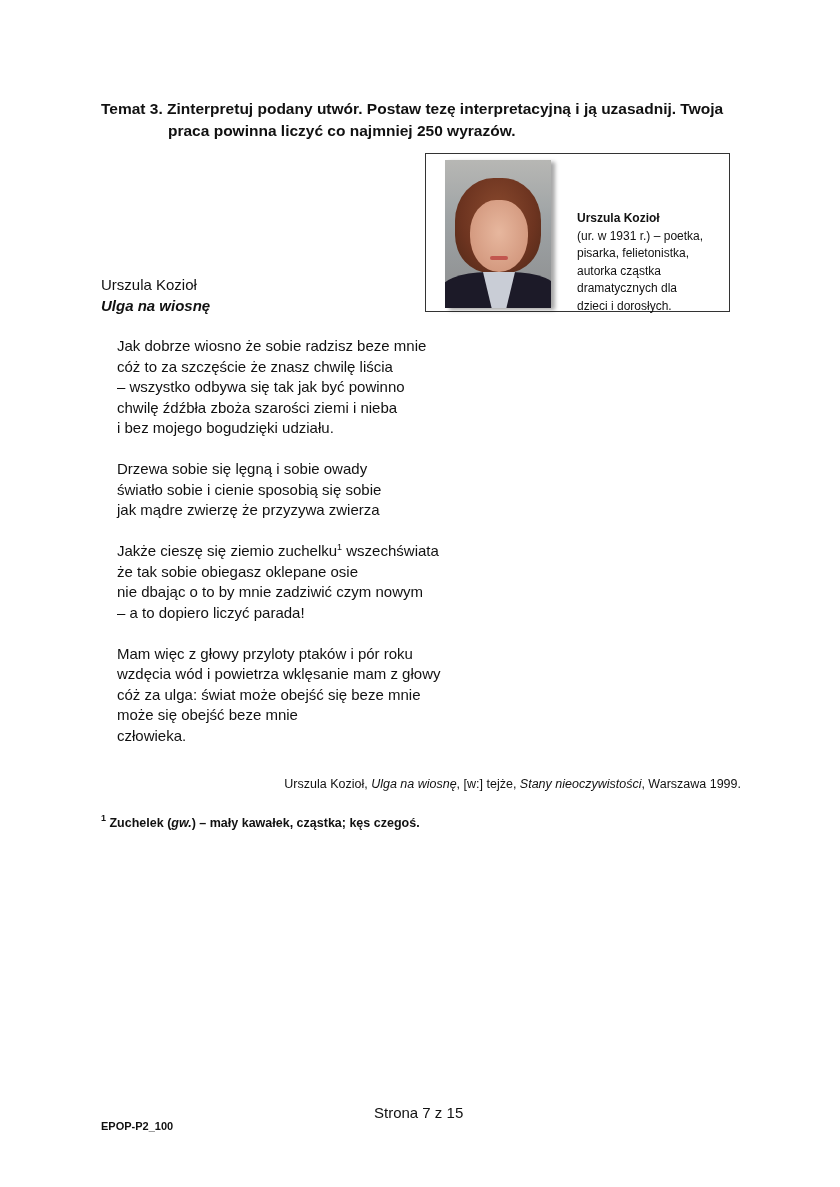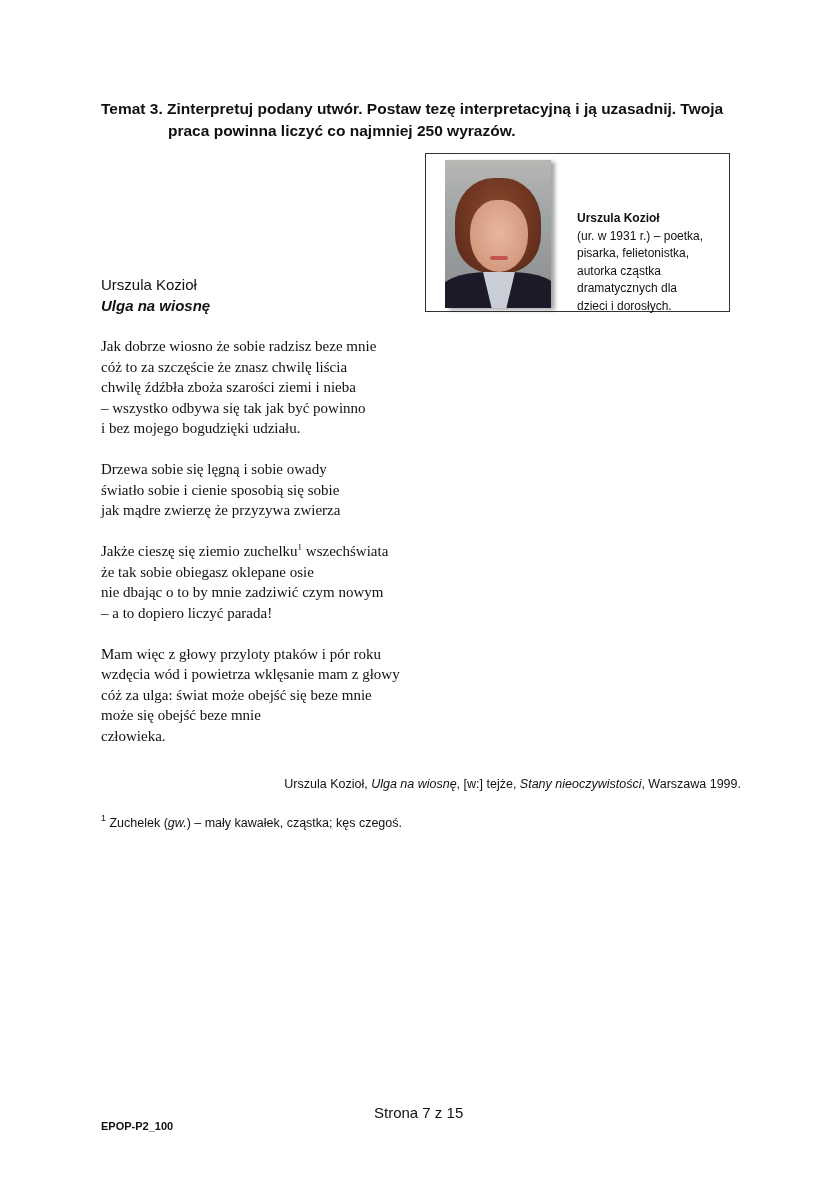--- a/index.html
+++ b/index.html
@@ -50,30 +50,30 @@
     }
     .bio .name { font-weight: bold; display: block; }
     .author {
       position: absolute; left: 101px; top: 274px; font-size: 15px; line-height: 21px;
     }
     .title {
       position: absolute; left: 101px; top: 295px; font-size: 15px; line-height: 21px;
       font-weight: bold; font-style: italic;
     }
     .poem {
-      position: absolute; left: 101px; top: 336px; font-size: 15px; line-height: 20.5px; font-family: Liberation Serif, serif;
+      position: absolute; left: 117px; top: 336px; font-size: 15px; line-height: 20.5px;
     }
     .stanza { margin-bottom: 20.5px; }
     .stanza .vline { display: block; white-space: nowrap; }
     sup { font-size: 9px; vertical-align: 6px; line-height: 0; }
     .source {
       position: absolute; right: 99px; top: 777px; font-size: 12.5px; white-space: nowrap;
     }
     .footnote {
-      position: absolute; left: 101px; top: 816px; font-size: 12.5px; white-space: nowrap;
+      position: absolute; left: 101px; top: 816px; font-size: 12.5px; white-space: nowrap; font-weight: bold;
     }
     .page-num {
       position: absolute; left: 374px; top: 1104px; font-size: 15px; text-align: right;
     }
     .code {
       position: absolute; left: 101px; top: 1120px; font-size: 11px; font-weight: bold;
     }
   </style>
 </head>
 <body>
@@ -101,22 +101,22 @@
   </div>
 </div>
 
 <div class="author">Urszula Kozioł</div>
 <div class="title">Ulga na wiosnę</div>
 
 <div class="poem">
   <div class="stanza">
     <span class="vline">Jak dobrze wiosno że sobie radzisz beze mnie</span>
     <span class="vline">cóż to za szczęście że znasz chwilę liścia</span>
+    <span class="vline">– wszystko odbywa się tak jak być powinno</span>
     <span class="vline">chwilę źdźbła zboża szarości ziemi i nieba</span>
-    <span class="vline">– wszystko odbywa się tak jak być powinno</span>
     <span class="vline">i bez mojego bogudzięki udziału.</span>
   </div>
   <div class="stanza">
     <span class="vline">Drzewa sobie się lęgną i sobie owady</span>
     <span class="vline">światło sobie i cienie sposobią się sobie</span>
     <span class="vline">jak mądre zwierzę że przyzywa zwierza</span>
   </div>
   <div class="stanza">
     <span class="vline"><span>Jakże cieszę się ziemio zuchelku</span><sup>1</sup><span> wszechświata</span></span>
     <span class="vline">że tak sobie obiegasz oklepane osie</span>

